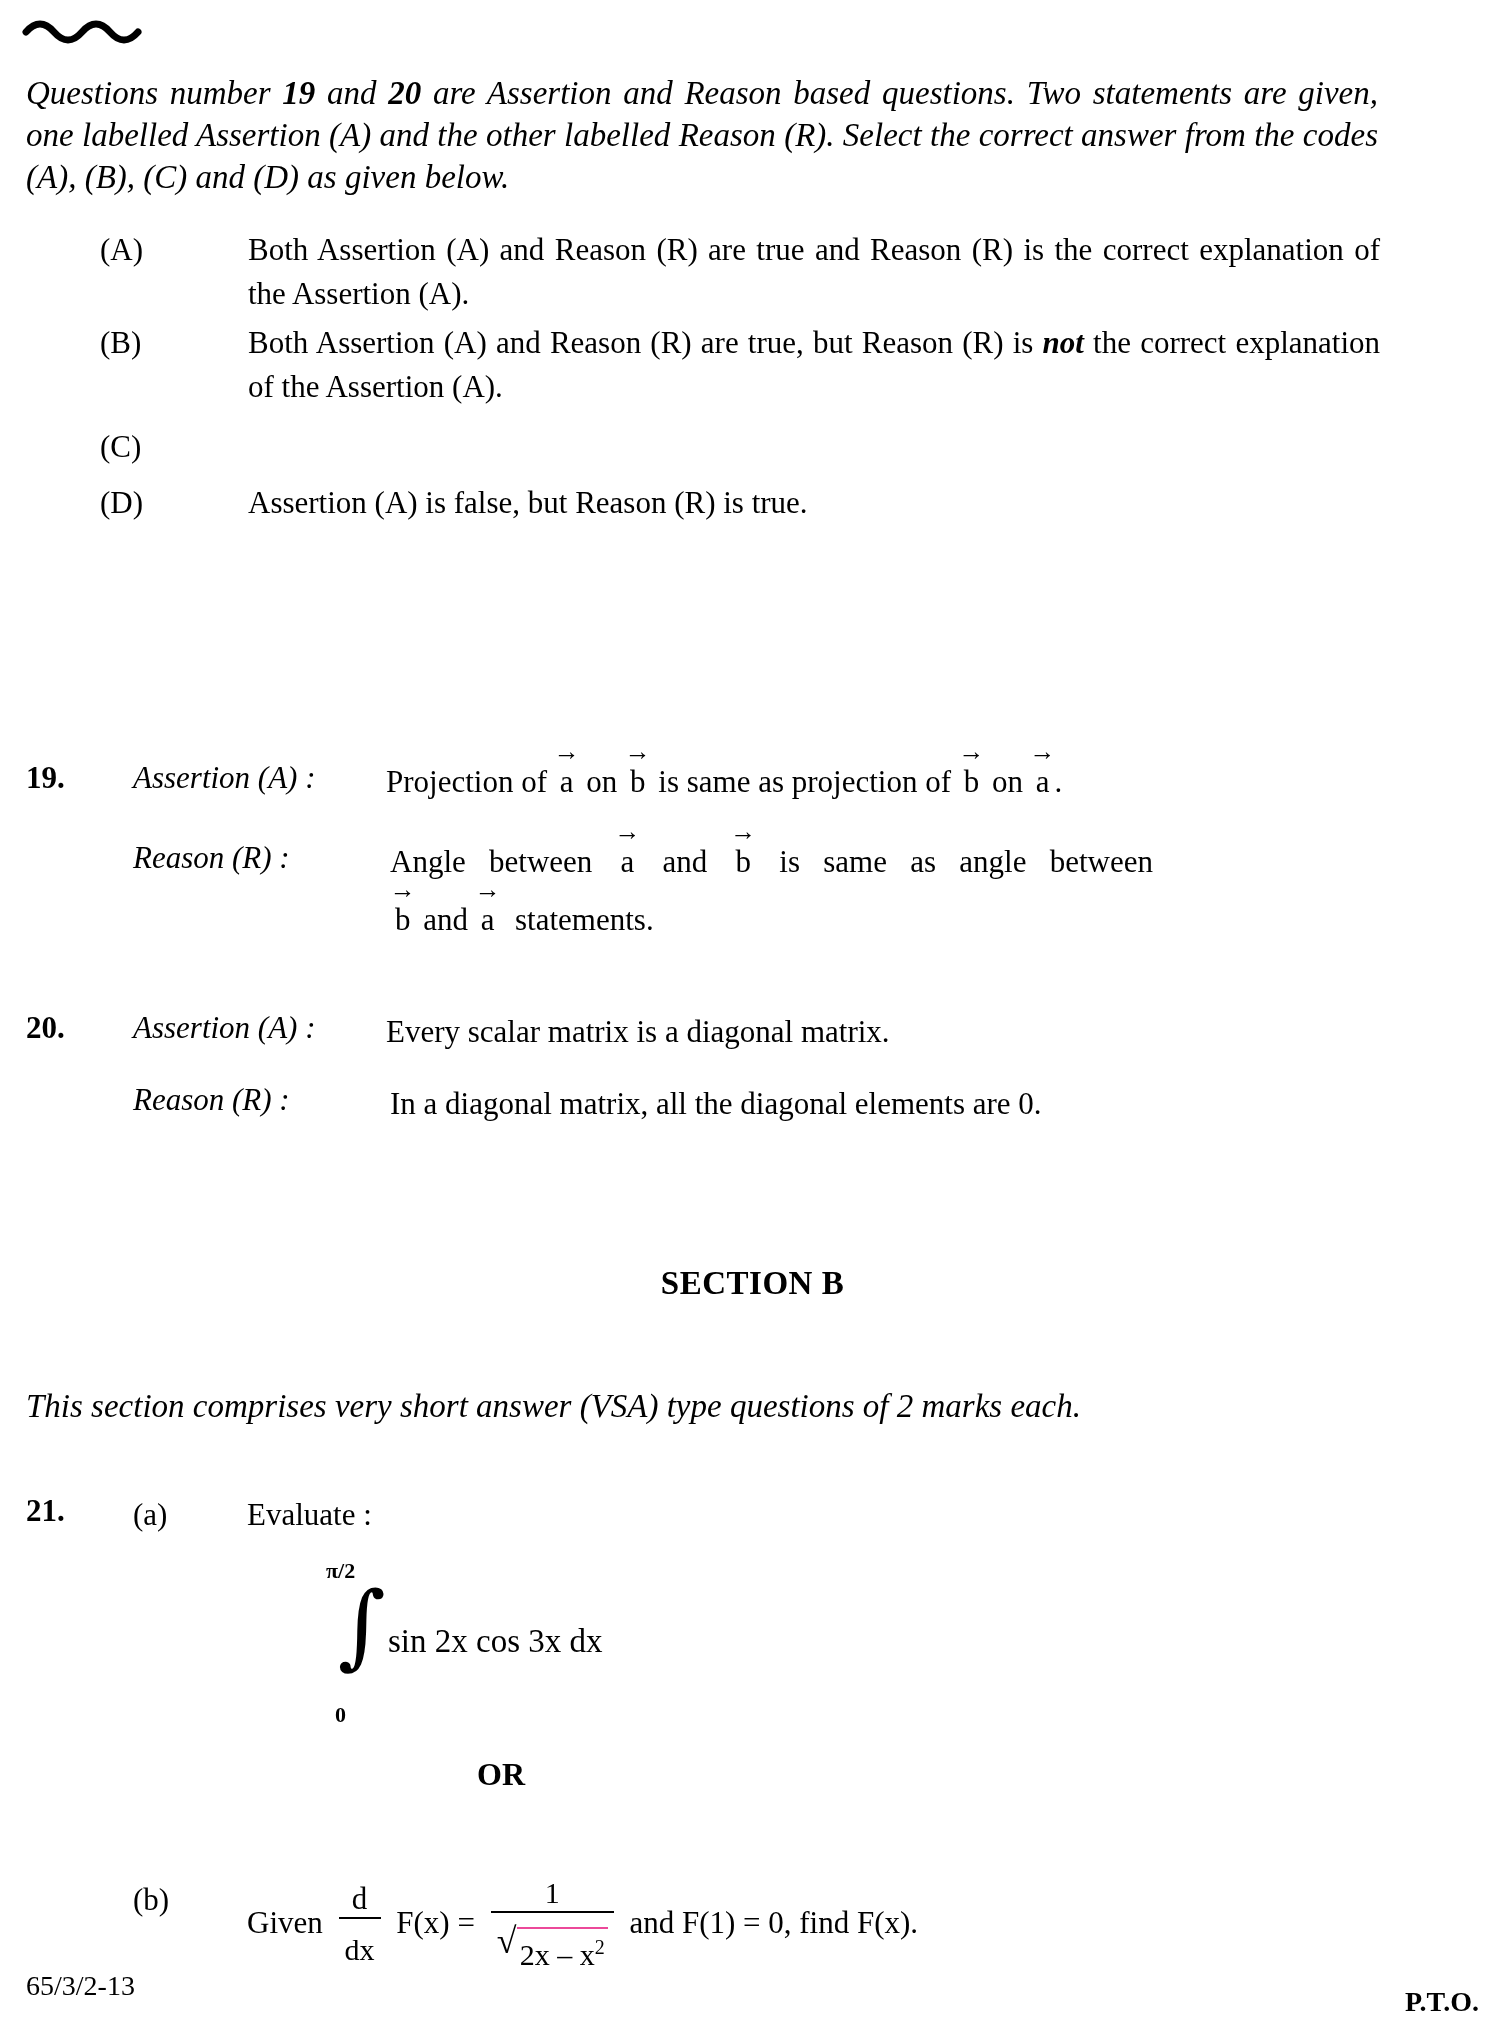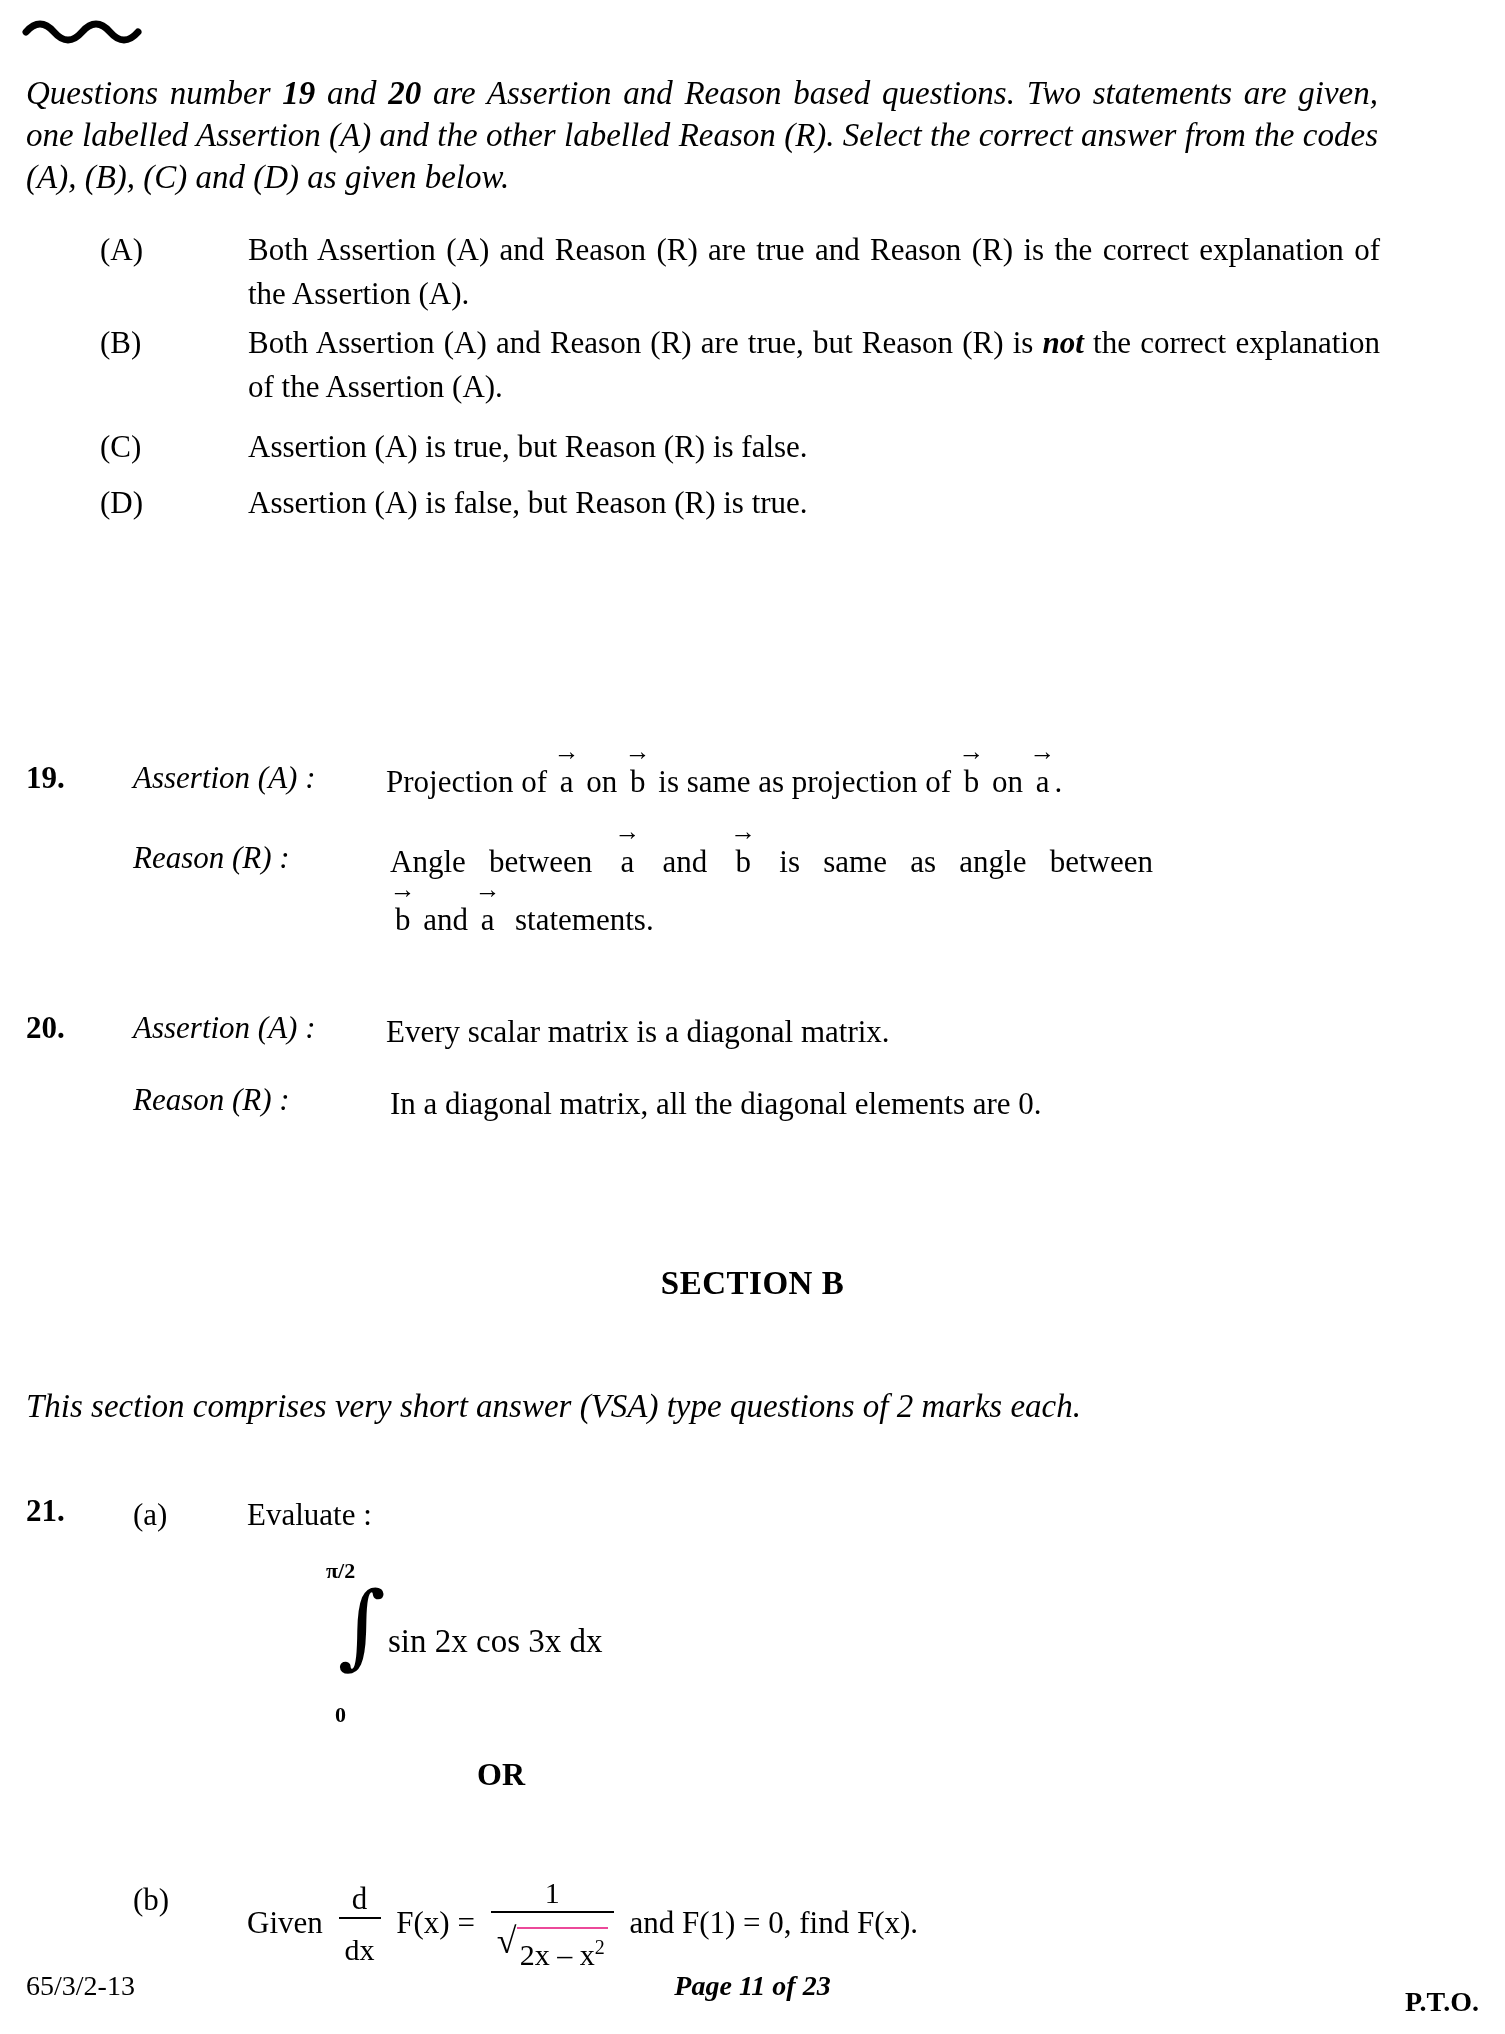--- a/index.html
+++ b/index.html
@@ -250,21 +250,20 @@
     <span class="opttext">Both Assertion (A) and Reason (R) are true and Reason (R) is the correct explanation of the Assertion (A).</span>
   </div>
 
   <div class="optrow" style="top:321px;">
     <span class="optlabel">(B)</span>
     <span class="opttext"><span>Both Assertion (A) and Reason (R) are true, but Reason (R) is </span><i>not</i><span> the correct explanation of the Assertion (A).</span></span>
   </div>
 
   <div class="optrow" style="top:425px;">
     <span class="optlabel">(C)</span>
-    <span class="opttext nojust">Assertion (A) is true, but Reason (R) is false.</span>
   </div>
 
   <div class="optrow" style="top:481px;">
     <span class="optlabel">(D)</span>
     <span class="opttext nojust">Assertion (A) is false, but Reason (R) is true.</span>
   </div>
 
   <div class="qnum" style="top:760px;">19.</div>
   <div class="qlabel" style="top:760px;">Assertion (A) :</div>
   <div class="qbody" style="left:386px; top:760px; width:990px; white-space:nowrap;">
@@ -338,17 +337,16 @@
           <span class="radsym">√</span>
           <span class="radicand"><span>2x – x</span><sup class="exp">2</sup></span>
         </span>
       </span>
     </span>
     <span>and F(1) = 0, find F(x).</span>
   </div>
 
   <div class="footer">
     <span class="footer-left">65/3/2-13</span>
-    <span class="footer-center">Page 11 of 23</span>
     <span class="footer-right">P.T.O.</span>
   </div>
 
 </div>
 
 </body></html>

